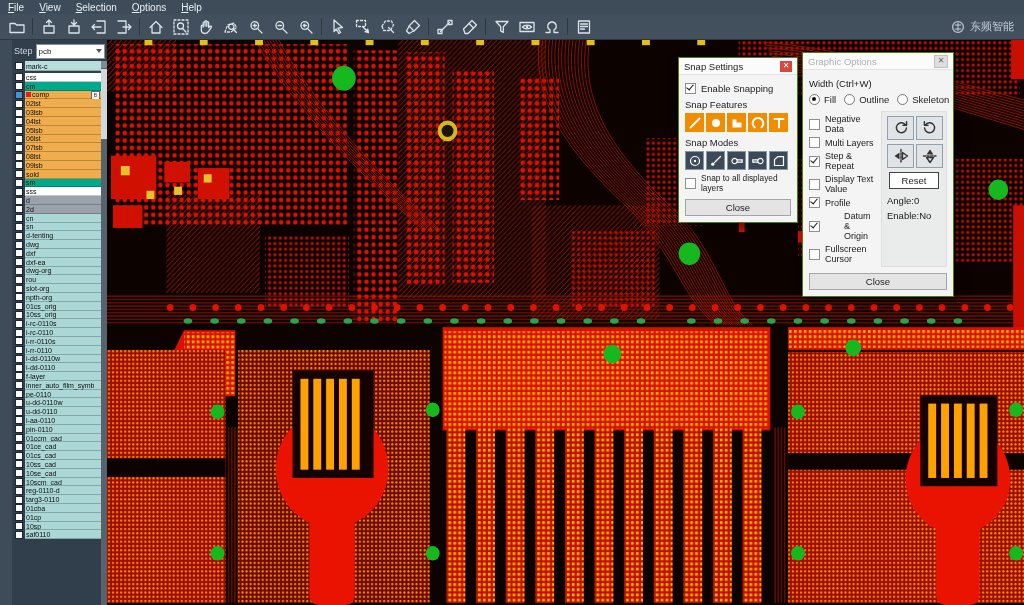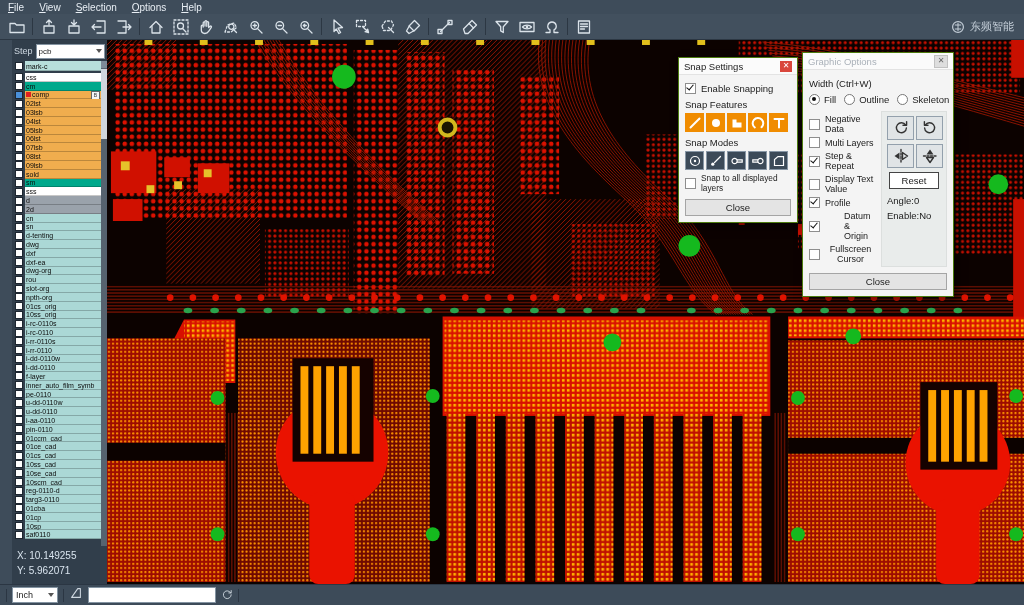--- a/index.html
+++ b/index.html
@@ -698,24 +698,20 @@
               </div>
               <div class="lcell" style="background: rgb(171, 216, 214);">
                 <span>saf0110</span>
               </div>
             </div>
           </div>
         <div class="sbar">
           <div class="sarrow"></div>
           <div class="sthumb"></div>
         </div>
-      </div>
-      <div class="coords">
-        <div>X: 10.149255</div>
-        <div>Y: 5.962071</div>
       </div>
     </div>
 
     <div class="canvas">
       <svg id="pcb" width="100%" height="100%" viewBox="0 0 929 547" preserveAspectRatio="none">
           <defs>
             <pattern id="dR" width="7.2" height="7.2" patternUnits="userSpaceOnUse">
               <circle cx="3.6" cy="3.6" r="2.3" fill="#dc1100"></circle>
             </pattern>
             <pattern id="dRs" width="5.4" height="5.4" patternUnits="userSpaceOnUse">
@@ -1081,21 +1077,21 @@
                   <span>Display Text Value</span>
                 </div>
                 <div class="chkrow" style="font-size: 9px;">
                   <span class="cbx on"></span>
                   <span>Profile</span>
                 </div>
                 <div class="chkrow" style="font-size: 9px; gap: 24px;">
                   <span class="cbx on"></span>
                   <span>Datum &amp; Origin</span>
                 </div>
-                <div class="chkrow" style="font-size: 9px; text-align: center;">
+                <div class="chkrow" style="font-size: 9px;">
                   <span class="cbx"></span>
                   <span>Fullscreen Cursor</span>
                 </div>
               </div>
             <div class="go-right">
               <div class="tgrid" id="go-transform">
                   <div class="tbtn2">
                     <svg width="18" height="18" viewBox="0 0 18 18">
                       <path d="M13.6 6A5 5 0 1 0 14.4 9"></path>
                       <path d="M14.6 2.6v3.6h-3.6"></path>
@@ -1126,34 +1122,13 @@
               <div class="gotext">Angle:0</div>
               <div class="gotext" style="margin-top:-4px;">Enable:No</div>
             </div>
           </div>
           <div class="dlg-close">Close</div>
         </div>
       </div>
     </div>
   </div>
 
-  <div class="bottombar">
-    <div class="bsep"></div>
-    <div class="unitsel">
-      <span>Inch</span>
-      <span class="chev"></span>
-    </div>
-    <div class="bsep"></div>
-    <span class="bicon">
-      <svg width="14" height="14" viewBox="0 0 16 16">
-          <path d="M3 13L10 3h3v10z"></path>
-        </svg>
-    </span>
-    <input class="binput" value="" style="">
-    <span class="bicon">
-      <svg width="12" height="12" viewBox="0 0 16 16">
-          <path d="M13 6.5A5.2 5.2 0 1 0 13.6 9"></path>
-          <path d="M13.6 3.4v3.2h-3.2"></path>
-        </svg>
-    </span>
-    <div class="bsep"></div>
-  </div>
 </div>
 
 </body></html>

